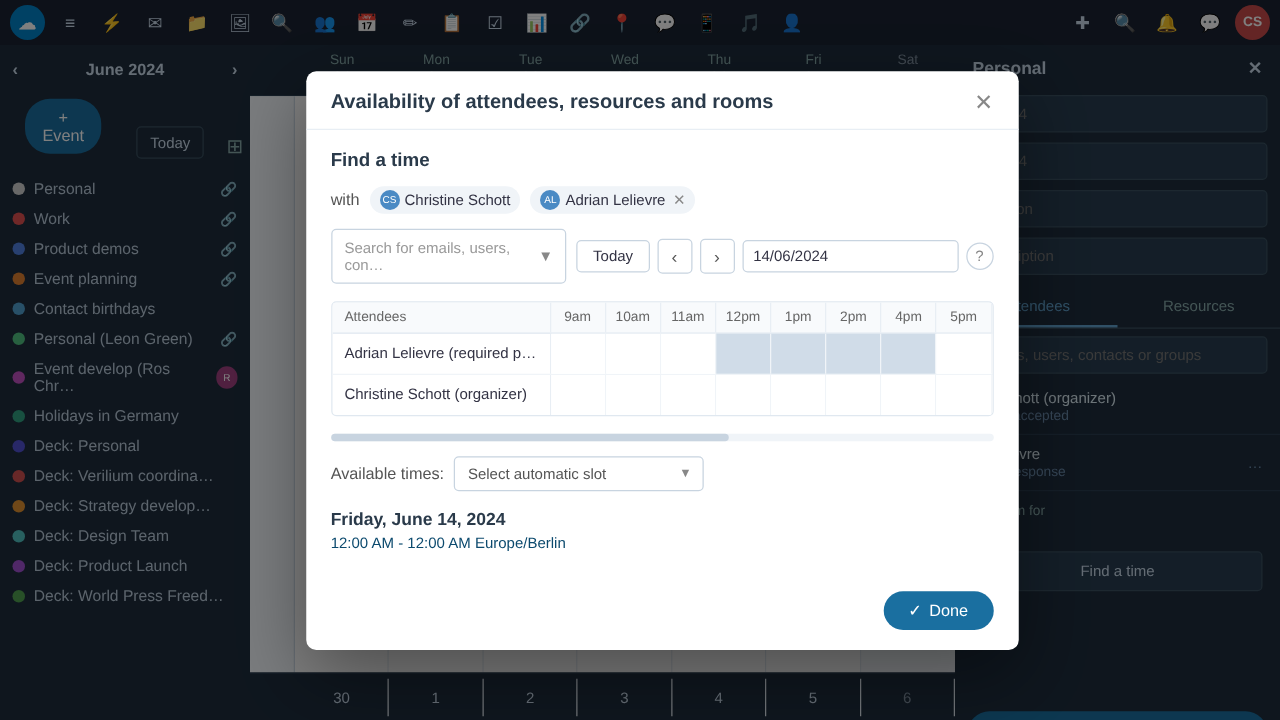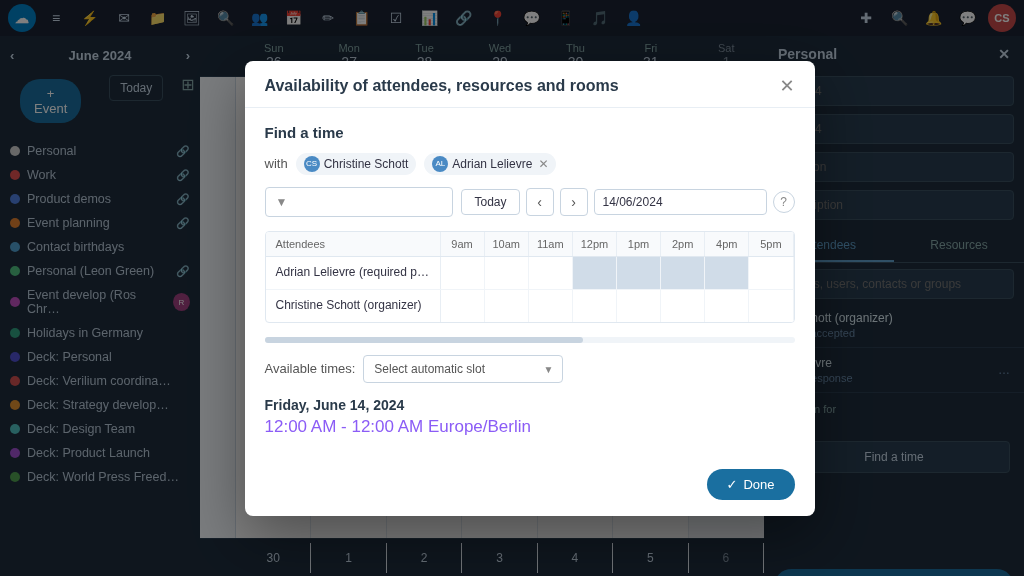--- a/index.html
+++ b/index.html
@@ -45,21 +45,21 @@
       border: 1px solid #3a5060;
       border-radius: 4px;
       padding: 5px 10px;
       font-size: 12px;
       cursor: pointer;
     }
     .sidebar-actions {
       display: flex;
       gap: 18px;
       padding: 0 10px 8px;
-      align-items: flex-start;
+      align-items: flex-end;
     }
     .grid-icon {
       margin-left: auto;
       color: #8aa;
       font-size: 16px;
       cursor: pointer;
     }
     .calendar-list {
       flex: 1;
       overflow-y: auto;
@@ -447,22 +447,22 @@
     .time-info {
       margin-bottom: 6px;
     }
     .time-info .date-label {
       font-size: 14px;
       font-weight: 600;
       color: #2a3a4a;
       margin-bottom: 4px;
     }
     .time-info .time-range {
-      font-size: 17px;
-      color: #8b5cf6;
+      font-size: 12px;
+      color: #0c4a6e;
     }
 
     .modal-footer {
       display: flex;
       justify-content: flex-end;
       padding: 10px 20px 16px;
     }
     .done-btn {
       padding: 8px 20px;
       background: #1a6fa0;
@@ -681,20 +681,21 @@
           </div>
           <div class="attendee-chip">
             <div class="chip-avatar">AL</div>
             <span>Adrian Lelievre</span>
             <span class="chip-x">✕</span>
           </div>
         </div>
         <div class="search-row">
           <div class="search-dropdown">
             <div class="search-input-field">
+              <span style="color:#999; font-size:12px;">Search for emails, users, con…</span>
               <span style="color:#888;">▼</span>
             </div>
           </div>
           <div class="date-nav-row">
             <button class="today-pill">Today</button>
             <button class="nav-arrow-btn">‹</button>
             <button class="nav-arrow-btn">›</button>
             <input type="text" class="date-input" value="14/06/2024" style="">
             <div class="help-btn">?</div>
           </div>

